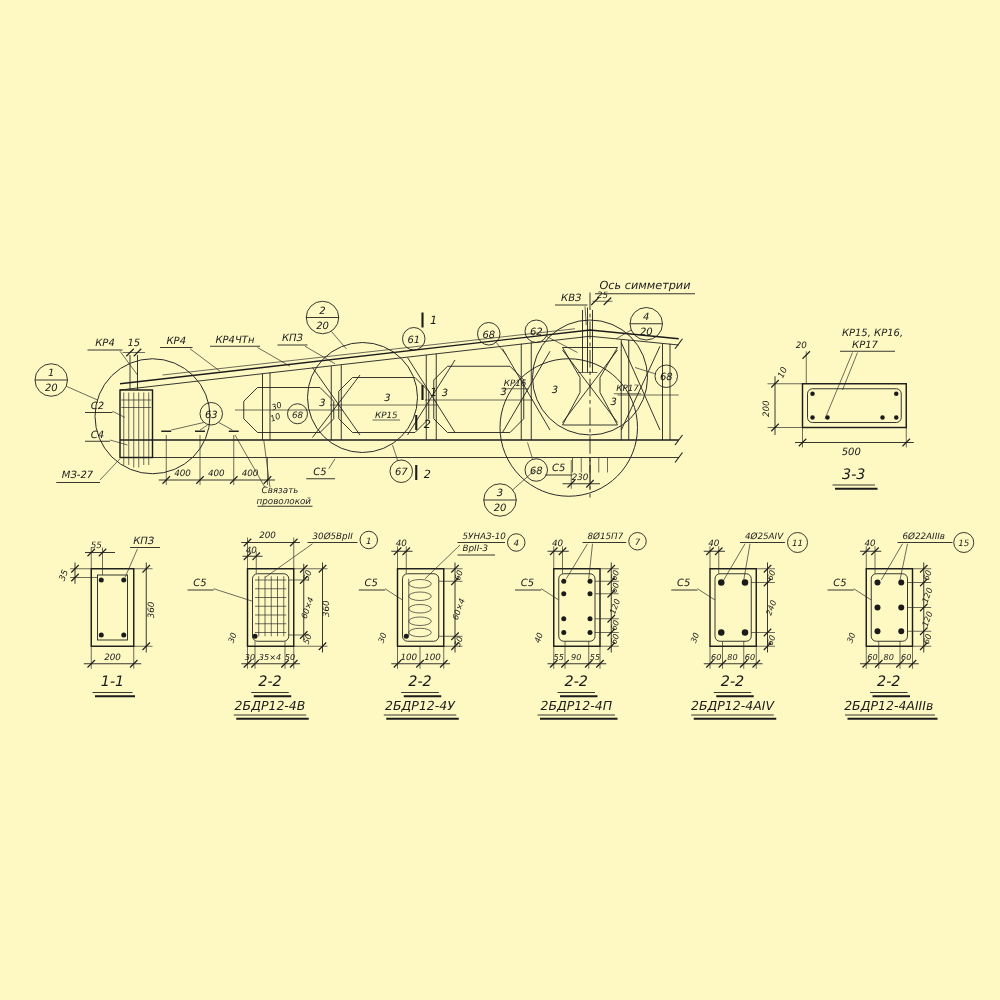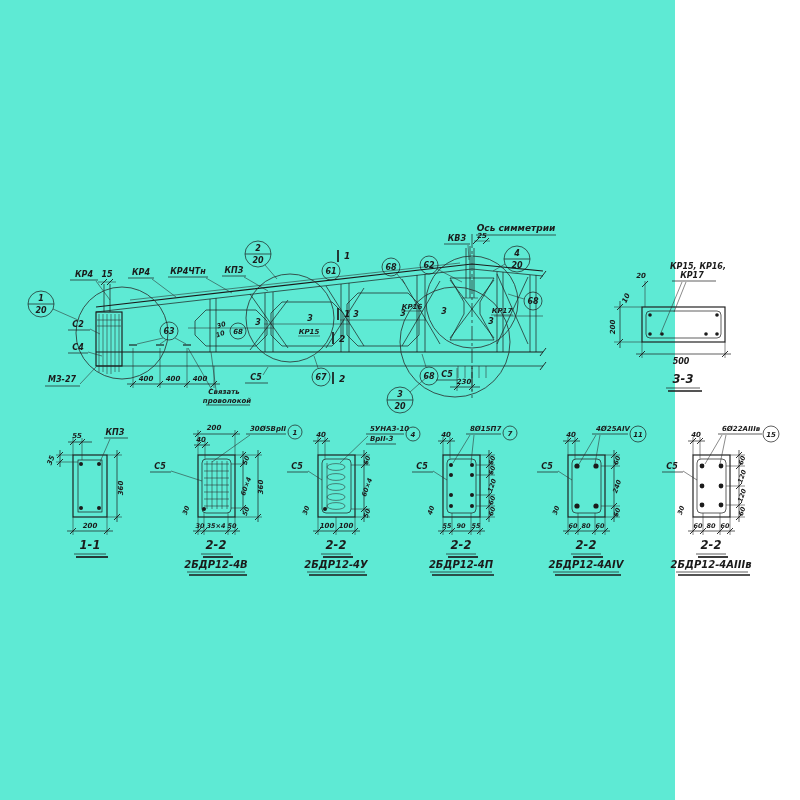--- a/index.html
+++ b/index.html
@@ -1,16 +1,16 @@
 <!DOCTYPE html>
 <html><head>
 <meta charset="utf-8">
 <style>
   html,body{margin:0;padding:0;background:#ffffff;}
-  .page{width:675px;height:800px;background:#5eead4;position:relative;font-weight:bold;}
+  .page{width:800px;height:800px;background:#fef9c3;position:relative;}
   svg text{font-family:"DejaVu Sans",sans-serif;font-style:italic;fill:#1b1b1b;}
   .t6{font-size:6.5px}.t7{font-size:7px}.t8{font-size:8px}.t9{font-size:9px}.t10{font-size:10px}.t11{font-size:11.5px}
   .ln{stroke:#1b1b1b;stroke-width:0.7;fill:none}
   .ln2{stroke:#1b1b1b;stroke-width:1.15;fill:none}
   .ln3{stroke:#1b1b1b;stroke-width:1.7;fill:none}
   .thin{stroke:#2a2a2a;stroke-width:0.55;fill:none}
   .tk{stroke:#1b1b1b;stroke-width:0.9}
   .dot{fill:#1b1b1b}
   .circ{stroke:#2a2a2a;stroke-width:0.8;fill:none}
   .axis{stroke:#1b1b1b;stroke-width:0.7;stroke-dasharray:14 3 3 3;fill:none}

